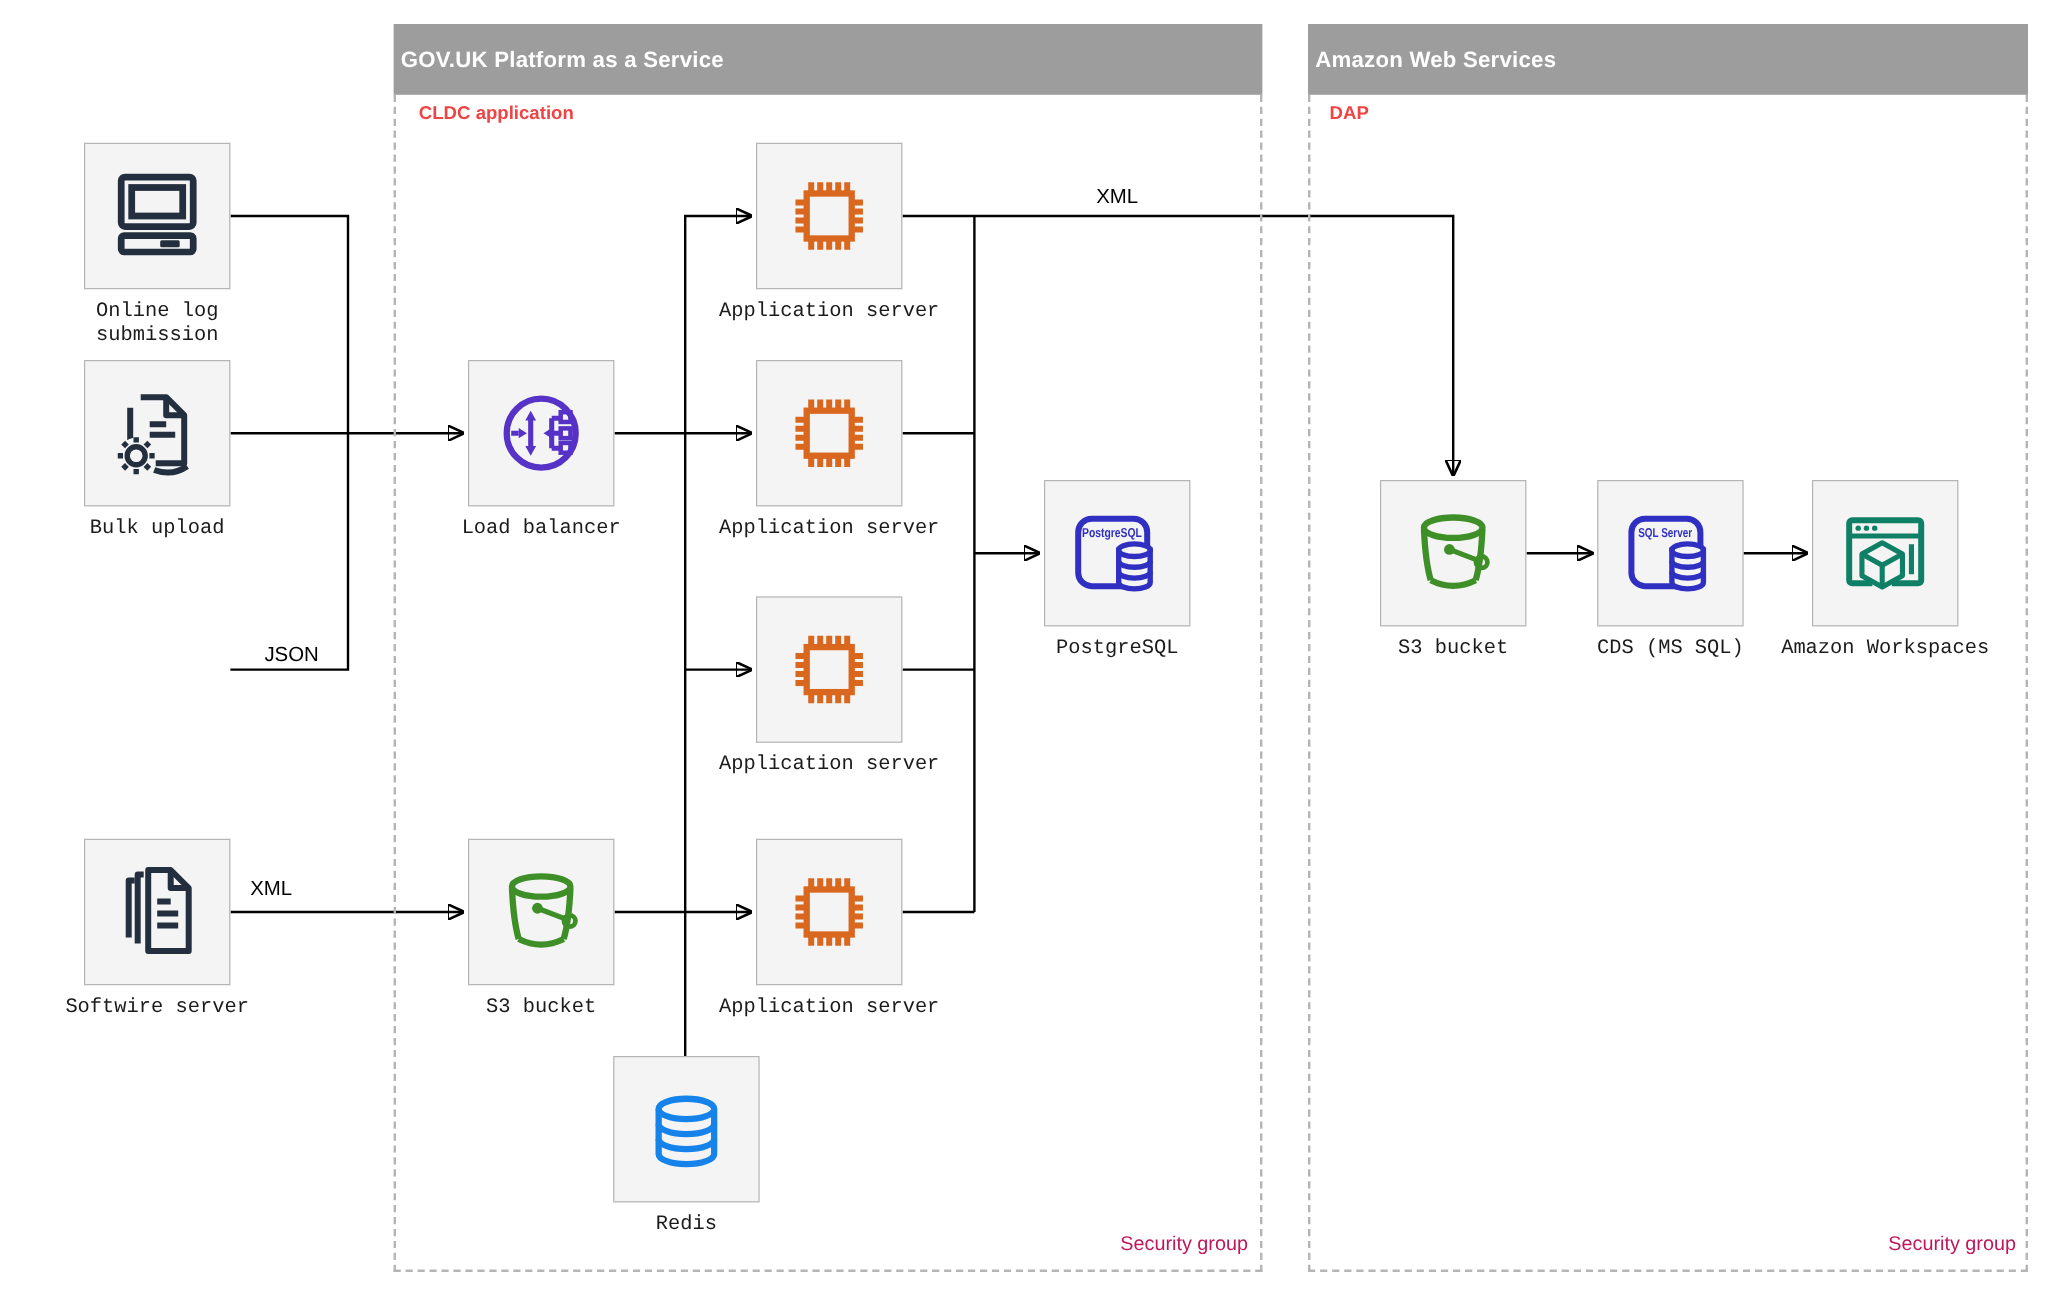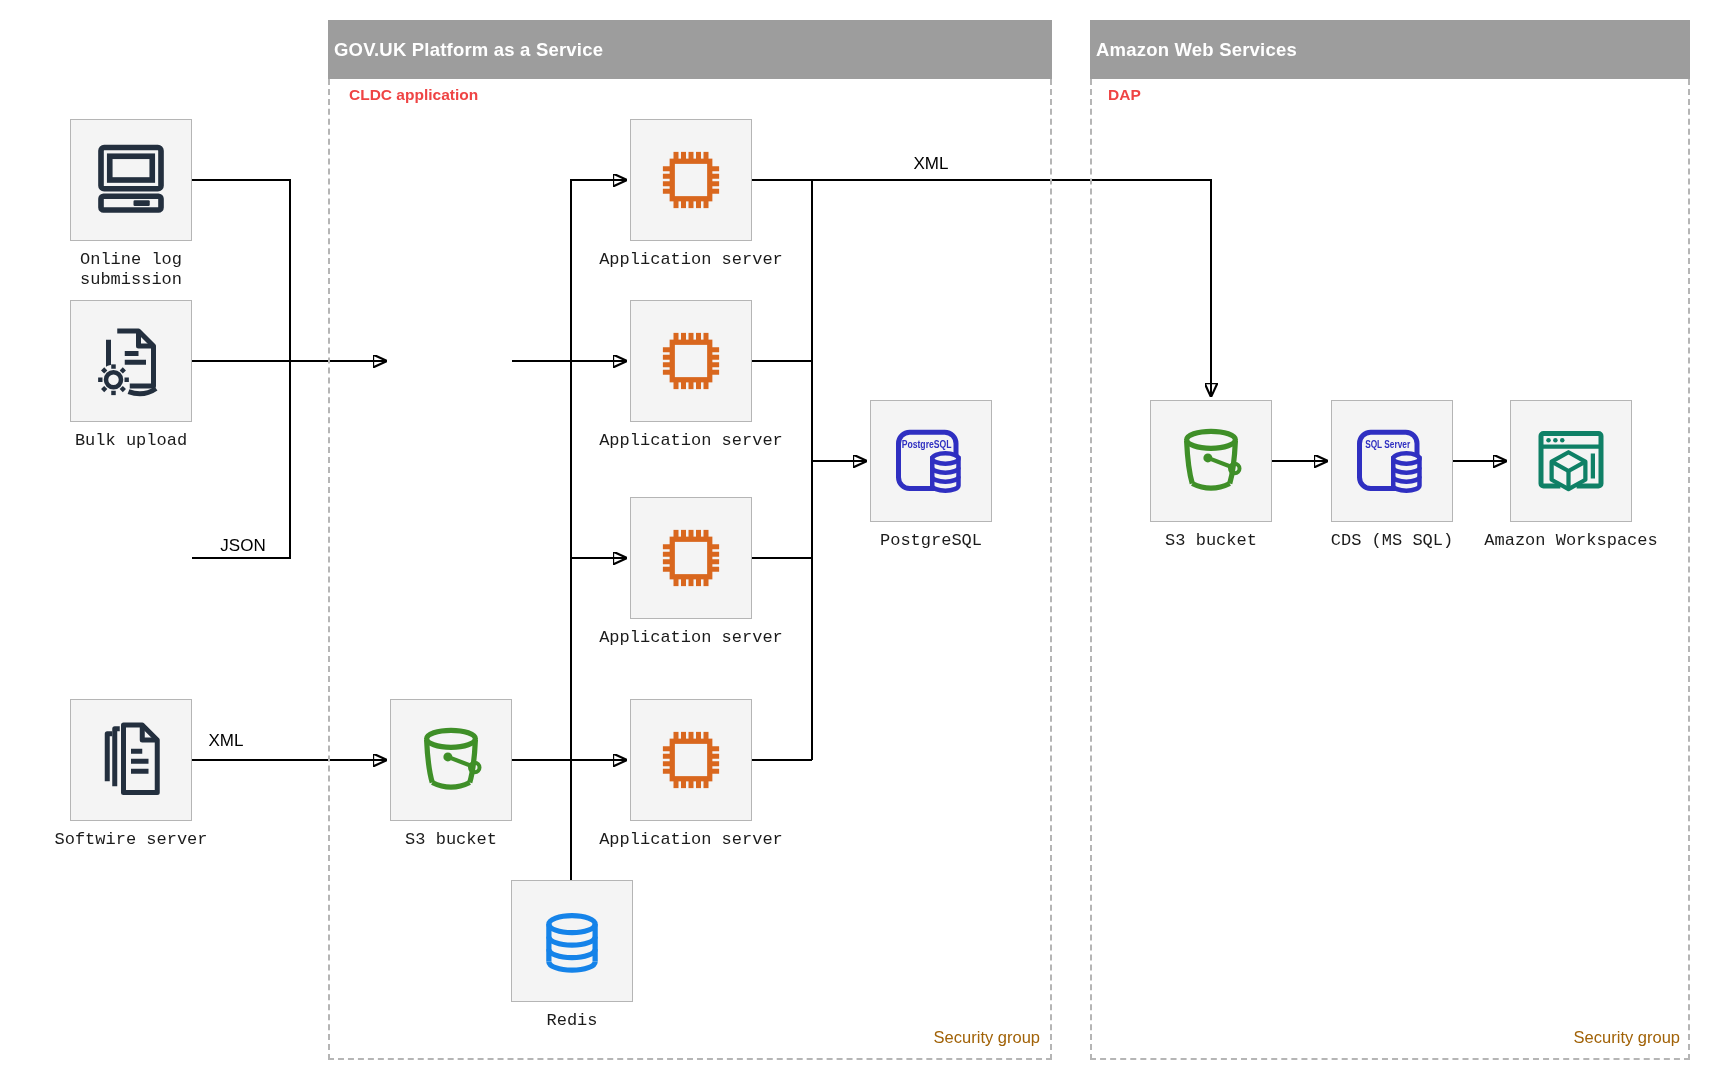--- a/index.html
+++ b/index.html
@@ -7,21 +7,21 @@
   #canvas{position:relative;width:1712px;height:1082px;background:#fff;overflow:hidden;}
   #edges{position:absolute;left:0;top:0;width:1712px;height:1082px;}
   #edges path,#edges line{stroke:#000;stroke-width:2;fill:none;}
 
   .cbar{position:absolute;top:20px;height:59px;background:#9d9d9d;color:#fff;
         display:flex;align-items:center;padding-left:6px;box-sizing:border-box;
         font-size:18.5px;font-weight:bold;letter-spacing:.2px;}
   .cbody{position:absolute;top:79px;height:981px;border:2px dashed #b5b5b5;border-top:none;
          box-sizing:border-box;background:transparent;}
   .sublabel{position:absolute;top:86px;font-size:15.5px;font-weight:bold;color:#ef4444;}
-  .secgroup{position:absolute;top:1028px;width:200px;text-align:right;font-size:16.5px;color:#a16207;}
+  .secgroup{position:absolute;top:1028px;width:200px;text-align:right;font-size:16.5px;color:#be185d;}
 
   .node{position:absolute;width:200px;text-align:center;}
   .iconbox{width:122px;height:122px;margin:0 auto;background:#f4f4f4;
            border:1.5px solid #b5b5b5;box-sizing:border-box;
            display:flex;align-items:center;justify-content:center;}
   .iconbox svg{width:80px;height:80px;display:block;}
   .nlabel{margin-top:9px;font-size:17px;color:#1b1b1b;line-height:20px;font-family:Liberation Mono, monospace;}
 
   .elabel{position:absolute;transform:translate(-50%,-50%);font-size:17px;color:#000;background:#fff;padding:0 3px;}
 
@@ -259,20 +259,28 @@
 
   <div class="node" style="left:31px;top:699px">
     <div class="iconbox">
       <svg viewBox="0 0 64 64" style="color: rgb(35, 47, 62);">
           <use href="#sym-docs"></use>
         </svg>
     </div>
     <div class="nlabel">Softwire server</div>
   </div>
 
+  <div class="node" style="left:351px;top:300px">
+    <div class="iconbox">
+      <svg viewBox="0 0 64 64" style="color: rgb(86, 51, 198);">
+          <use href="#sym-lb"></use>
+        </svg>
+    </div>
+    <div class="nlabel">Load balancer</div>
+  </div>
 
   <div class="node" style="left:591px;top:119px">
     <div class="iconbox">
       <svg viewBox="0 0 64 64" style="color: rgb(217, 103, 30);">
           <use href="#sym-chip"></use>
         </svg>
     </div>
     <div class="nlabel">Application server</div>
   </div>
 

